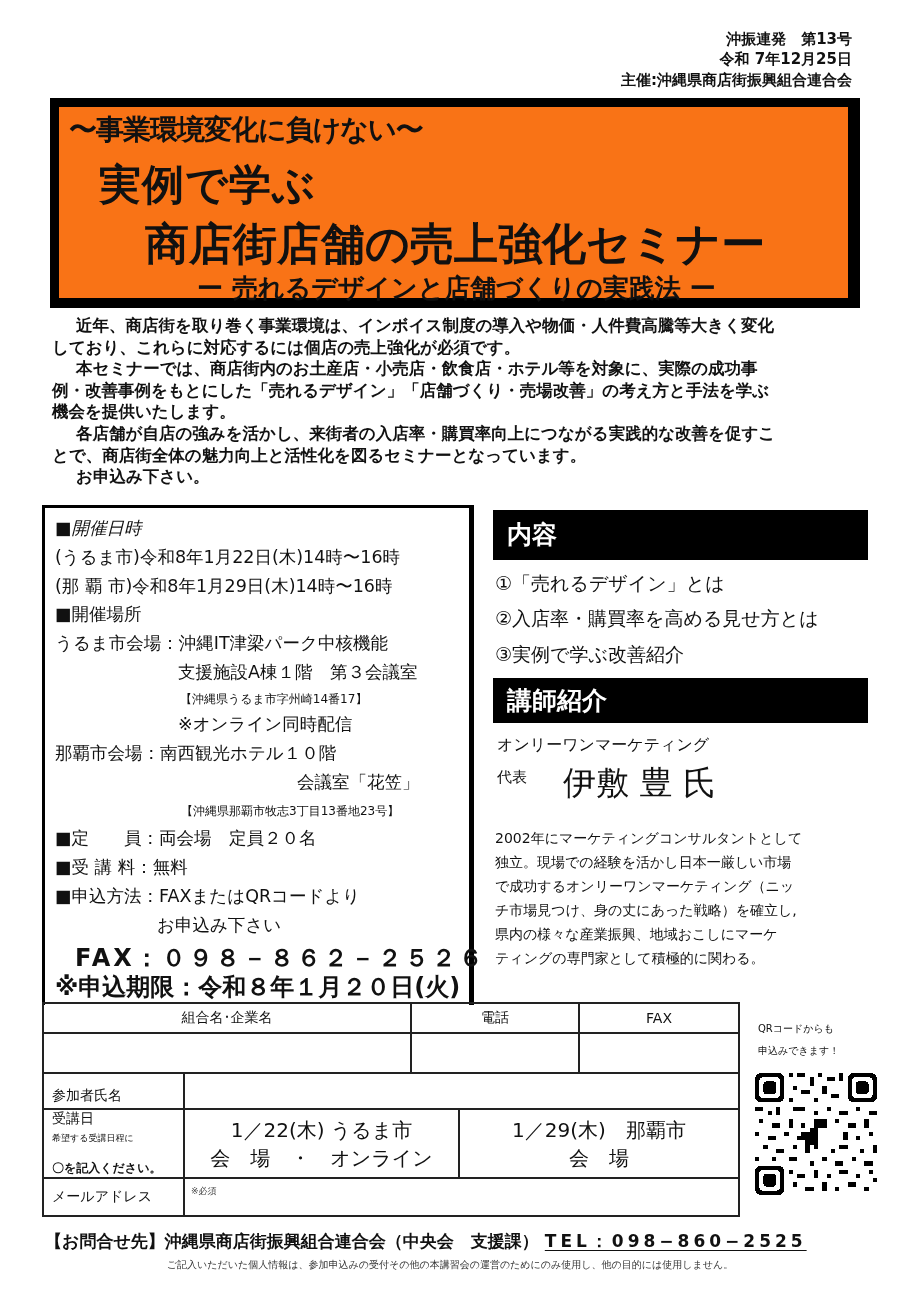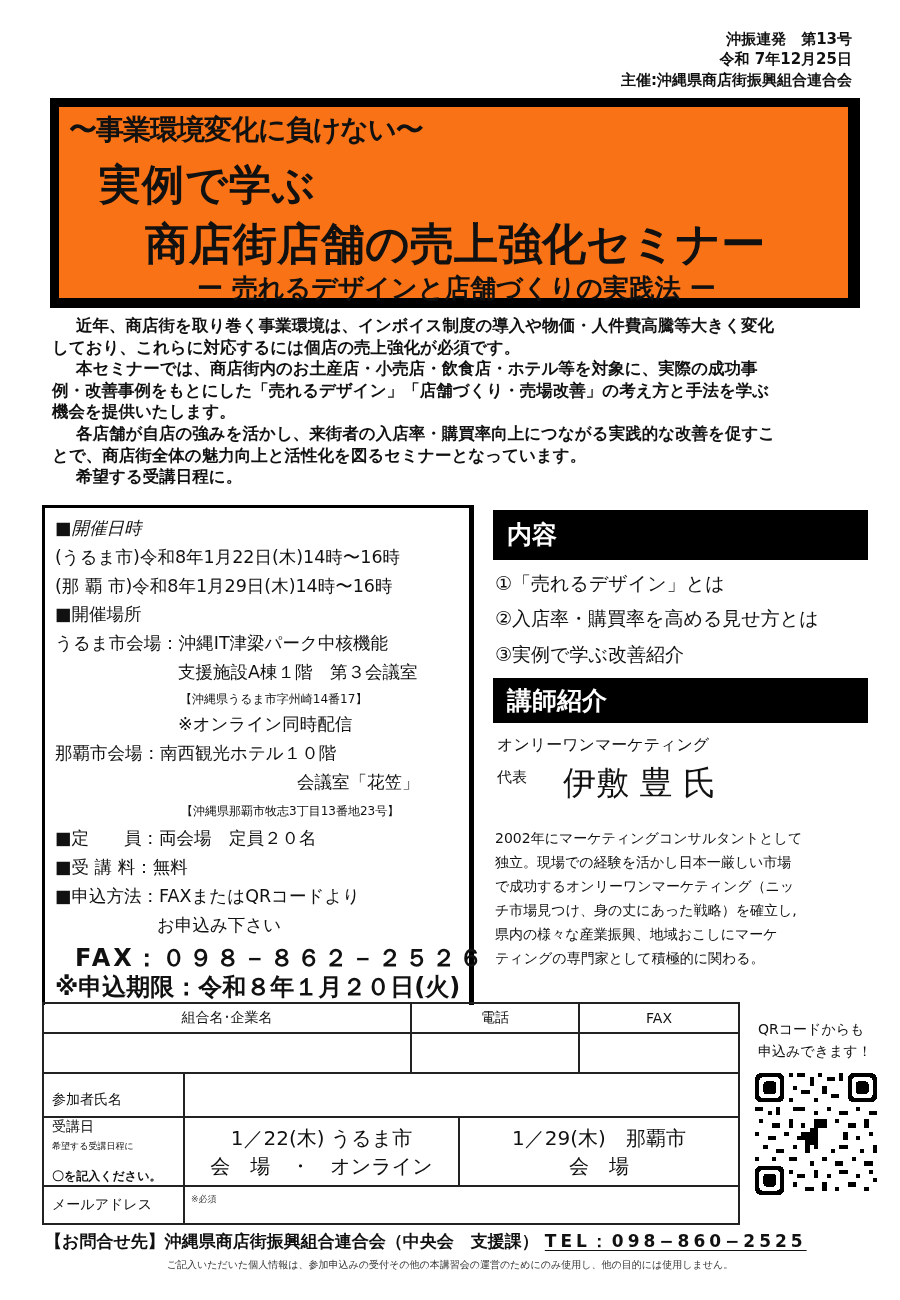--- a/index.html
+++ b/index.html
@@ -34,21 +34,21 @@
   .bio { left: 495px; top: 826px; width: 380px; font-size: 14px; line-height: 24px; }
   .bio p { white-space: nowrap; }
   table.ft { position: absolute; left: 42px; top: 1002px; width: 696px; border-collapse: collapse; table-layout: fixed; }
   table.ft td { border: 2px solid #222; vertical-align: middle; padding: 0; }
   .hdr { height: 30px; text-align: center; font-size: 14px; }
   .blank { height: 40px; }
   .lbl { font-size: 14px; padding-left: 8px !important; }
   .big { text-align: center; font-size: 20px; line-height: 28px; }
 
   
-  .qr-caption { left: 758px; top: 1018px; font-size: 14px; line-height: 22px; white-space: nowrap; }
+  .qr-caption { left: 758px; top: 1018px; font-size: 10px; line-height: 22px; white-space: nowrap; }
   .qr { left: 755px; top: 1073px; width: 122px; height: 122px; }
 
   
   .contact { left: 45px; top: 1230px; font-size: 17px; font-weight: bold; white-space: nowrap; }
   .contact .tel { text-decoration: underline; text-underline-offset: 3px; letter-spacing: 4px; margin-left: 6px; }
   .privacy { left: 0; width: 900px; top: 1258px; text-align: center; font-size: 10px; color: #333; font-family: "DejaVu Serif", serif; }
 </style>
 </head>
 <body>
 
@@ -64,21 +64,21 @@
 </div>
 
 <div class="abs intro">
   <p class="indent">近年、商店街を取り巻く事業環境は、インボイス制度の導入や物価・人件費高騰等大きく変化</p>
   <p style="margin-left:-4px">しており、これらに対応するには個店の売上強化が必須です。</p>
   <p class="indent">本セミナーでは、商店街内のお土産店・小売店・飲食店・ホテル等を対象に、実際の成功事</p>
   <p style="margin-left:-4px">例・改善事例をもとにした「売れるデザイン」「店舗づくり・売場改善」の考え方と手法を学ぶ</p>
   <p style="margin-left:-4px">機会を提供いたします。</p>
   <p class="indent">各店舗が自店の強みを活かし、来街者の入店率・購買率向上につながる実践的な改善を促すこ</p>
   <p style="margin-left:-4px">とで、商店街全体の魅力向上と活性化を図るセミナーとなっています。</p>
-  <p class="indent">希望する受講日程に。</p>
+  <p class="indent">お申込み下さい。</p>
 </div>
 
 <div class="abs info-box">
   <div class="info-line" style="left:10px;top:8px;font-style:italic;">■開催日時</div>
   <div class="info-line" style="left:10px;top:37px;">(うるま市)令和8年1月22日(木)14時〜16時</div>
   <div class="info-line" style="left:10px;top:66px;">(那 覇 市)令和8年1月29日(木)14時〜16時</div>
   <div class="info-line" style="left:10px;top:94px;">■開催場所</div>
   <div class="info-line" style="left:10px;top:123px;">うるま市会場：沖縄IT津梁パーク中核機能</div>
   <div class="info-line" style="left:133px;top:152px;">支援施設A棟１階　第３会議室</div>
   <div class="info-small" style="left:135px;top:183px;">【沖縄県うるま市字州崎14番17】</div>
@@ -125,21 +125,21 @@
     <td class="hdr" colspan="2">組合名･企業名</td>
     <td class="hdr" colspan="2" style="width:168px">電話</td>
     <td class="hdr">FAX</td>
   </tr>
   <tr>
     <td class="blank" colspan="2"></td>
     <td class="blank" colspan="2"></td>
     <td class="blank"></td>
   </tr>
   <tr>
-    <td class="lbl" style="height:44px;padding-top:10px;">参加者氏名</td>
+    <td class="lbl" style="height:36px;padding-top:10px;">参加者氏名</td>
     <td colspan="4"></td>
   </tr>
   <tr>
     <td class="lbl" style="height:68px;">
       <div style="font-size:14px;">受講日</div>
       <div style="font-size:9px;margin-top:4px;">希望する受講日程に</div>
       <div style="font-size:12px;margin-top:15px;font-weight:bold;">〇を記入ください。</div>
     </td>
     <td class="big" colspan="2">
       <div>1／22(木) うるま市</div>

